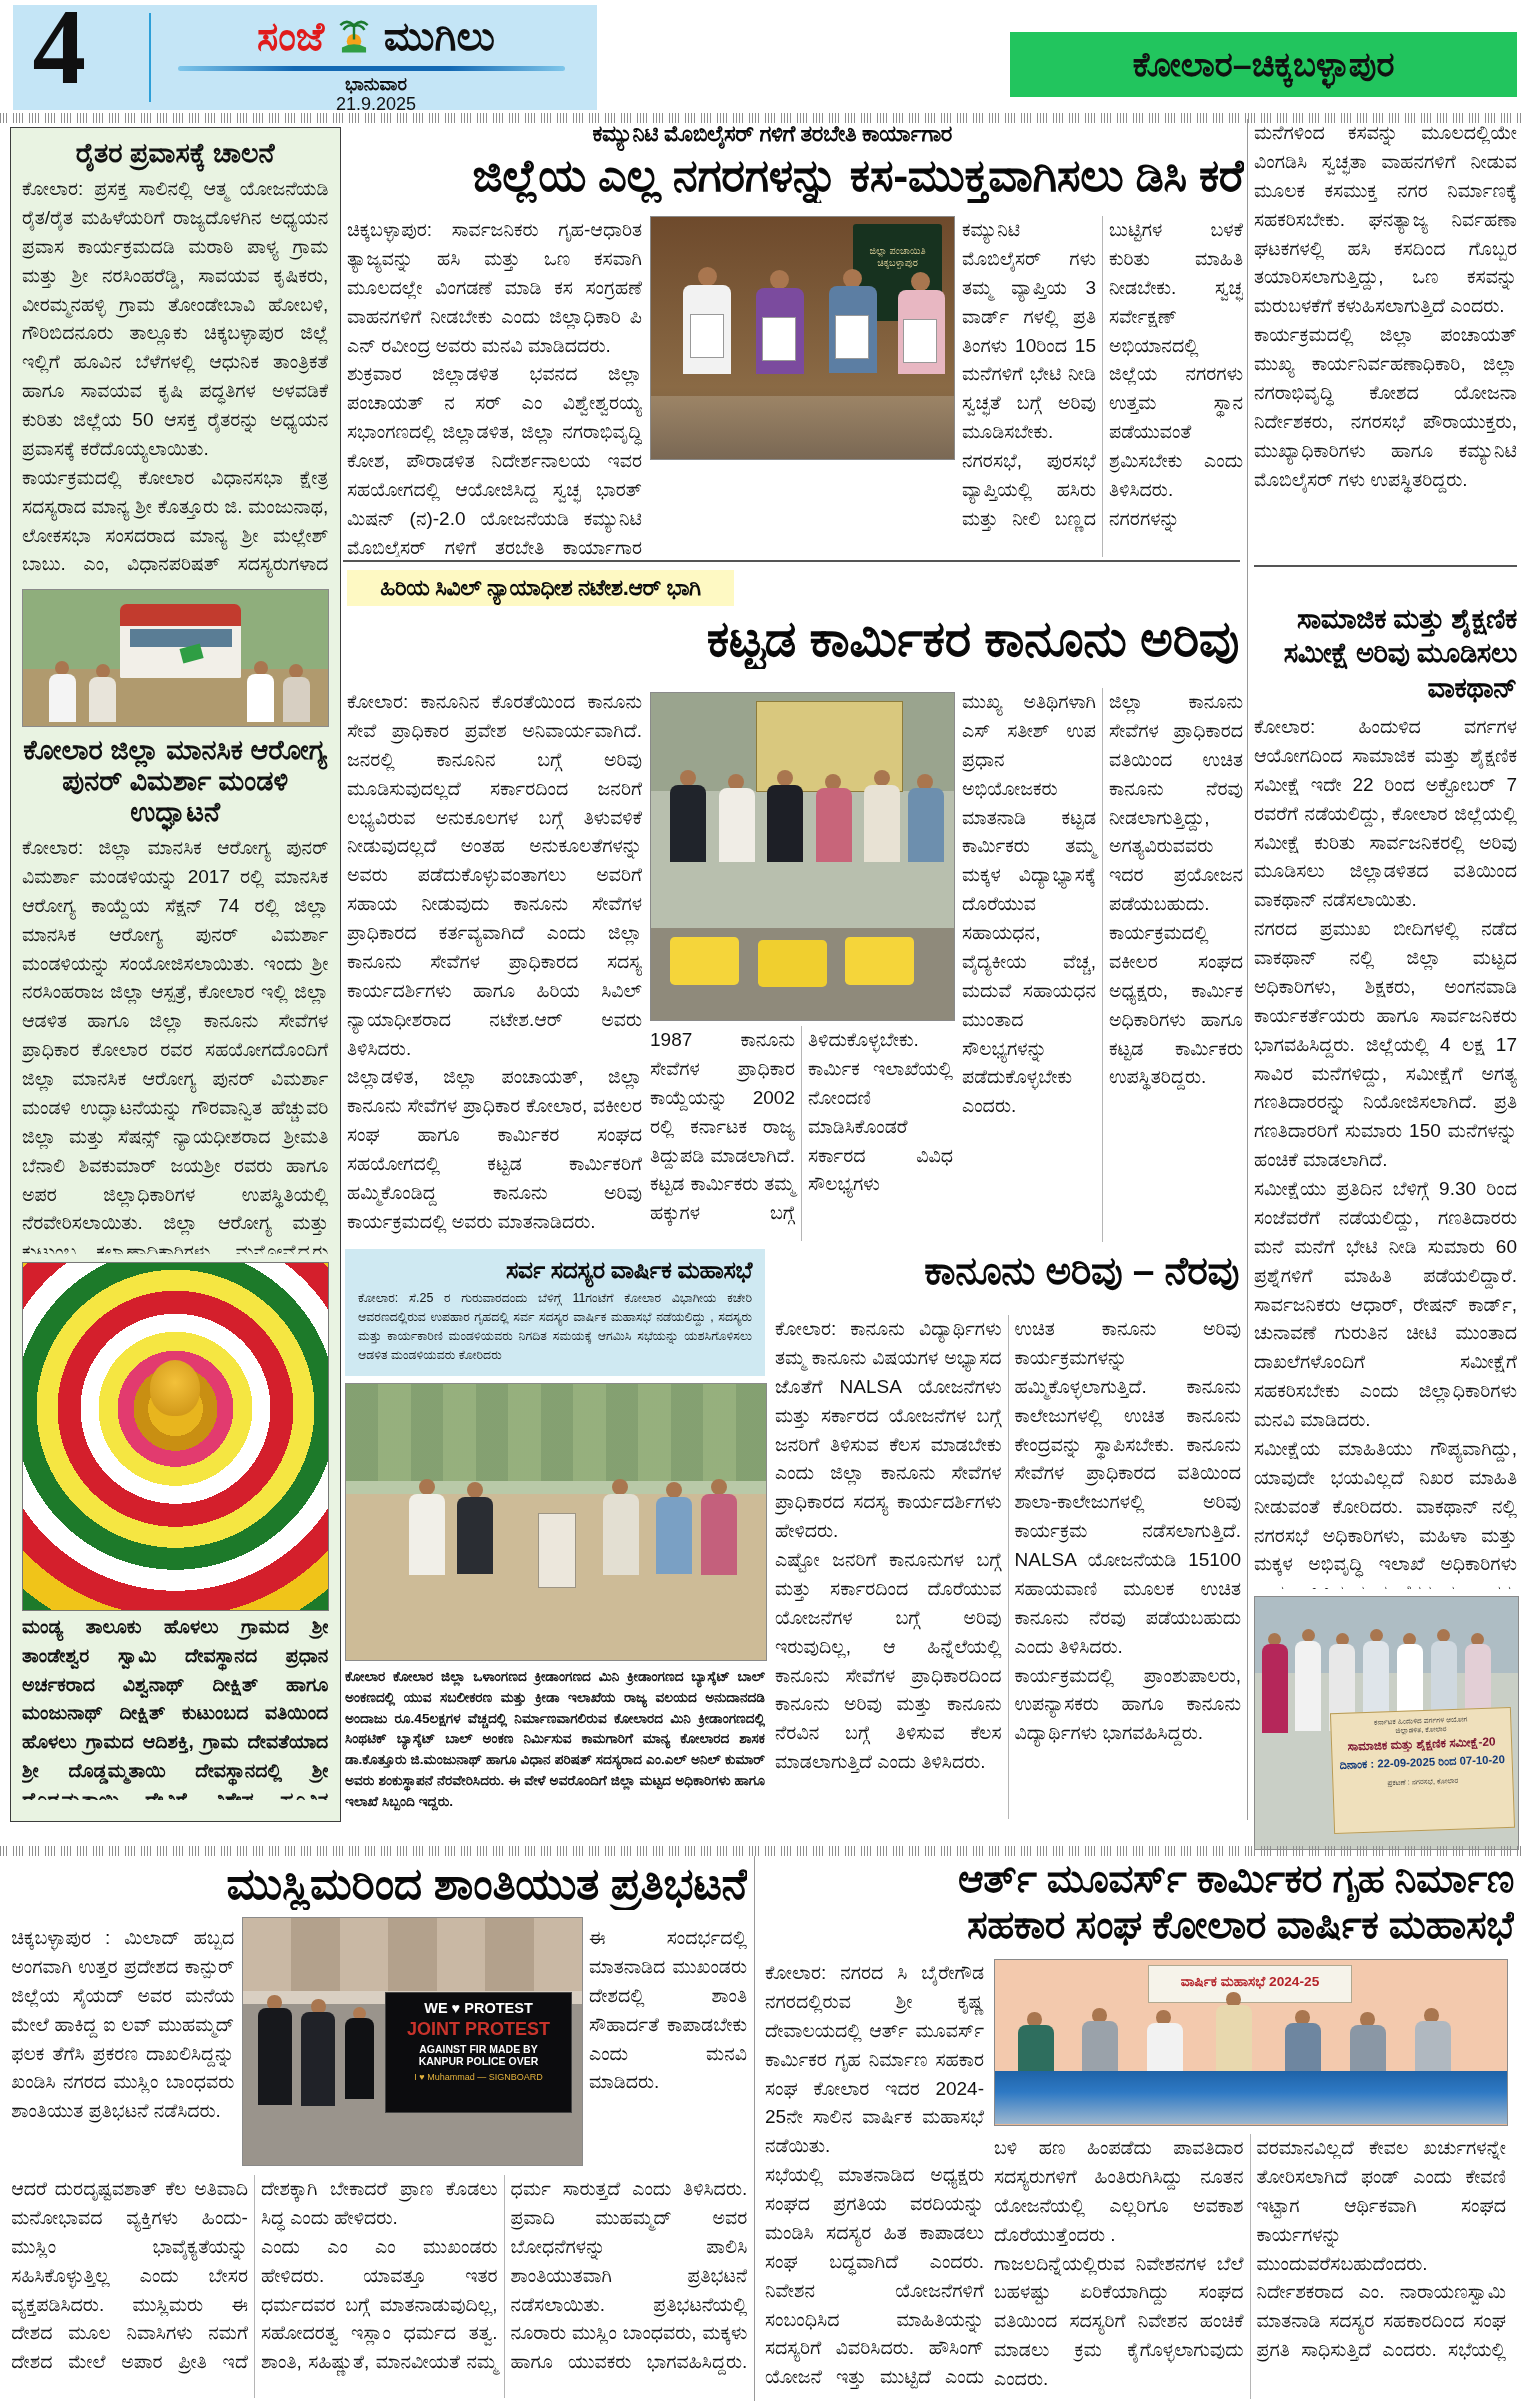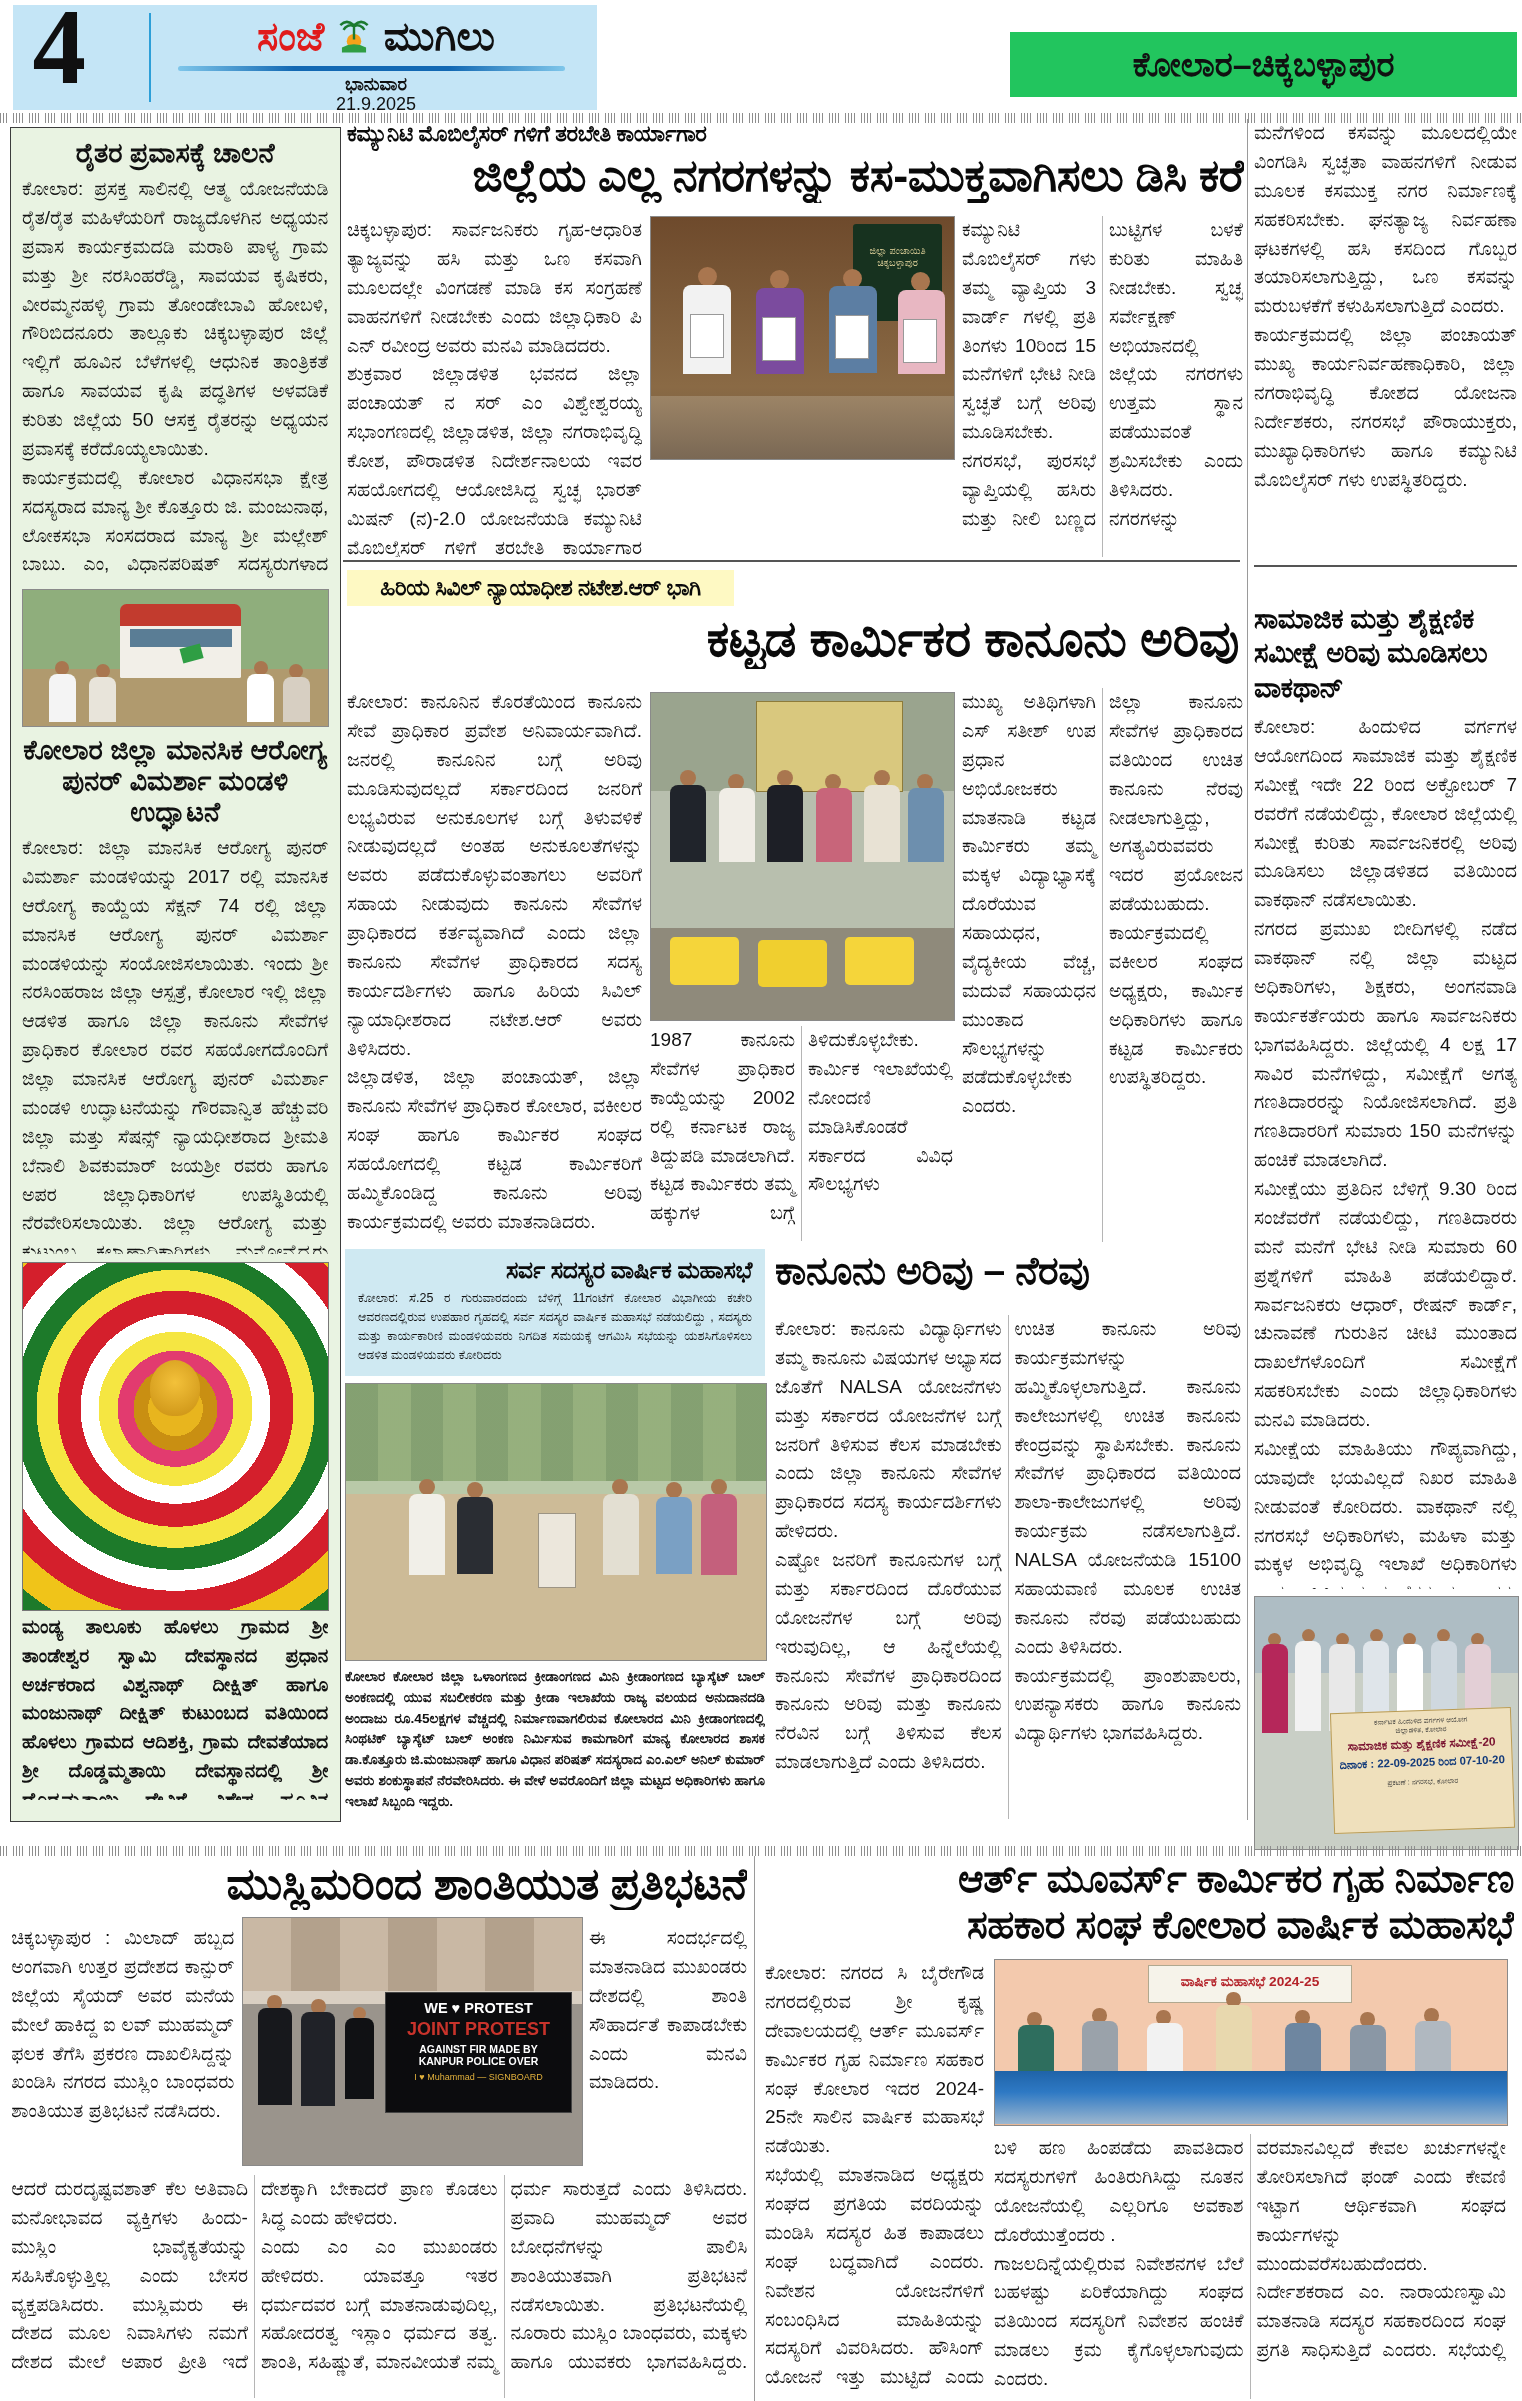--- a/index.html
+++ b/index.html
@@ -5,21 +5,21 @@
   html,body{margin:0;padding:0;background:#d9d9d9;}
   #page{position:relative;width:1523px;height:2401px;background:#ffffff;overflow:hidden;
         font-family:"Liberation Sans",sans-serif;color:#111;}
   .abs{position:absolute;}
   .hatch{background:repeating-linear-gradient(90deg,#8d8d8d 0 0.8px,transparent 0.8px 3.2px);height:9.7px;}
   .vrule{position:absolute;width:0.8px;background:#9a9a9a;}
   .body-text{font-size:19px;line-height:1.52;text-align:justify;white-space:pre-line;overflow:hidden;}
   .cols2{column-count:2;column-gap:13px;column-rule:0.8px solid #b5b5b5;}
   .cols3{column-count:3;column-gap:13px;column-rule:0.8px solid #b5b5b5;}
   .headline{font-weight:bold;color:#0a0a0a;letter-spacing:-0.4px;text-align:right;}
-  .center{text-align:left;}
+  .center{text-align:right;}
   .ph{position:absolute;overflow:hidden;border:0.8px solid #8a8a8a;}
   .head{position:absolute;border-radius:50%;background:#a9764f;}
   .torso{position:absolute;border-radius:8px 8px 0 0;}
   .cap{font-weight:bold;}
   
   #mast{left:13px;top:4.8px;width:584px;height:105px;background:#c4e5f6;}
   #pageno{left:19.4px;top:-11.3px;font-family:"Liberation Serif",serif;font-size:107px;font-weight:bold;color:#101010;line-height:1;}
   #mastbar{left:136px;top:8px;width:2.4px;height:89px;background:#2d9fd8;}
   .logo-row{left:153px;top:9.7px;width:420px;text-align:center;font-size:40px;font-weight:bold;}
   .logo-red{color:#e01b1b;}

